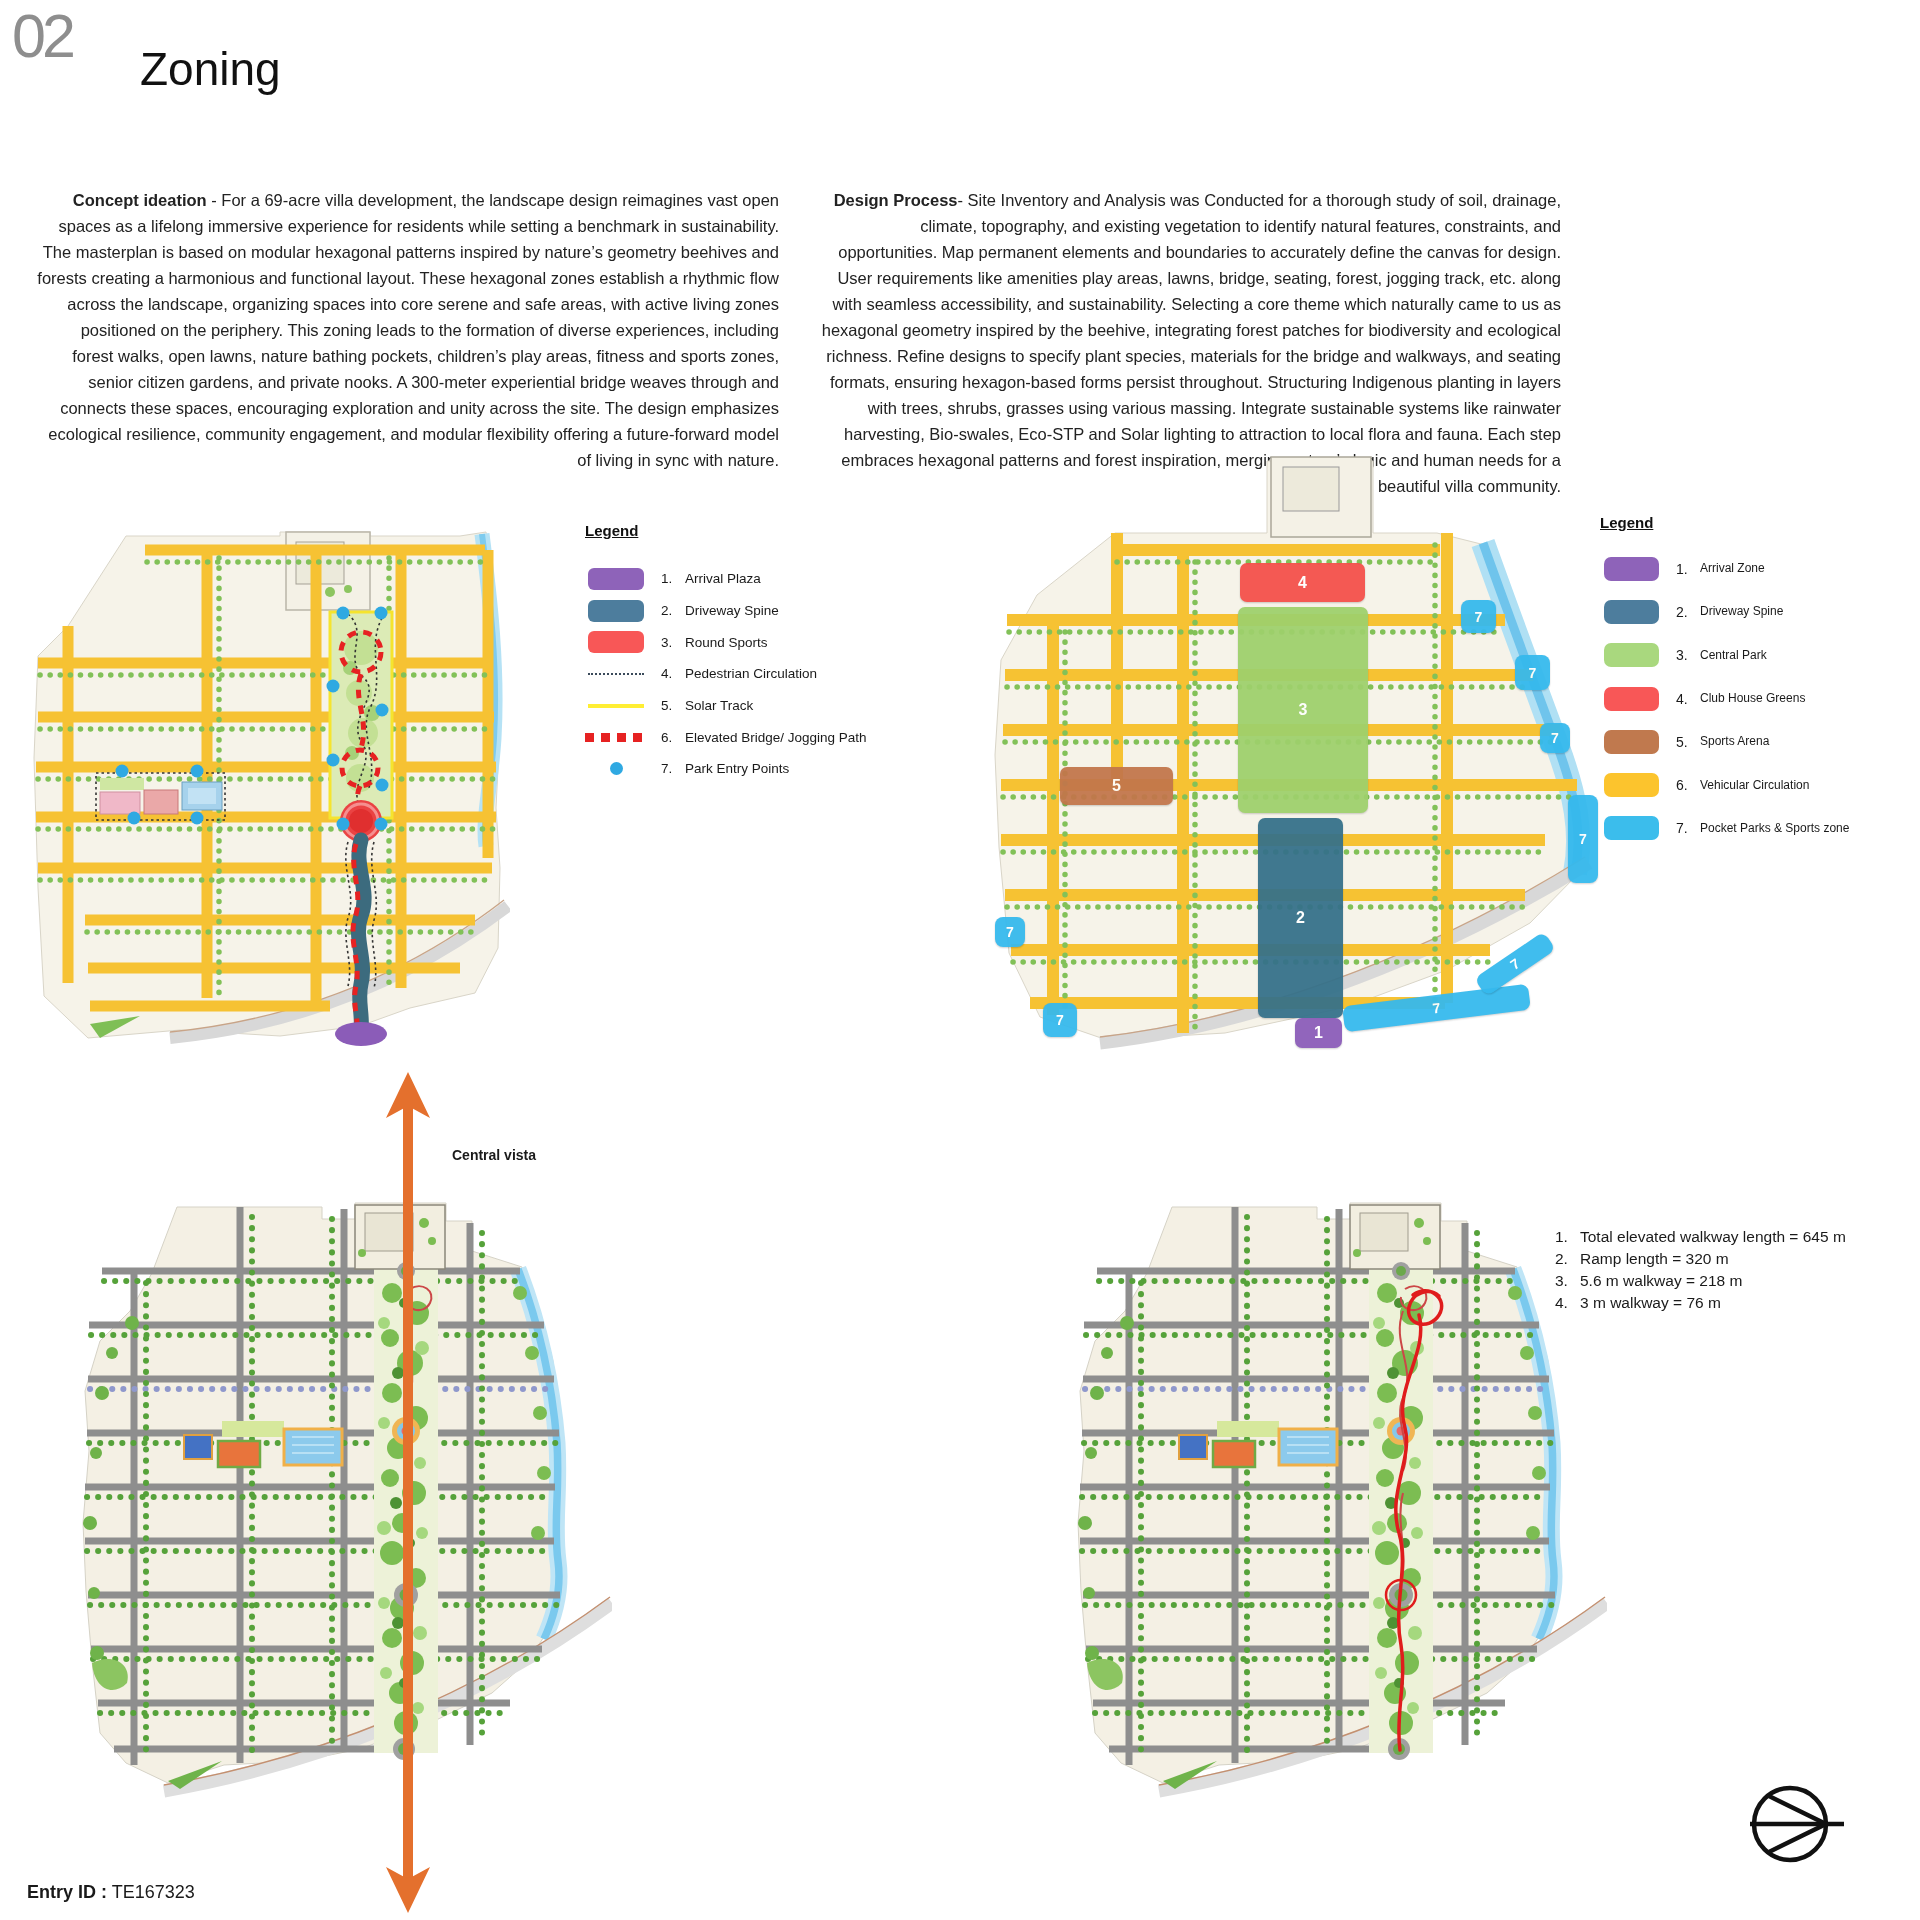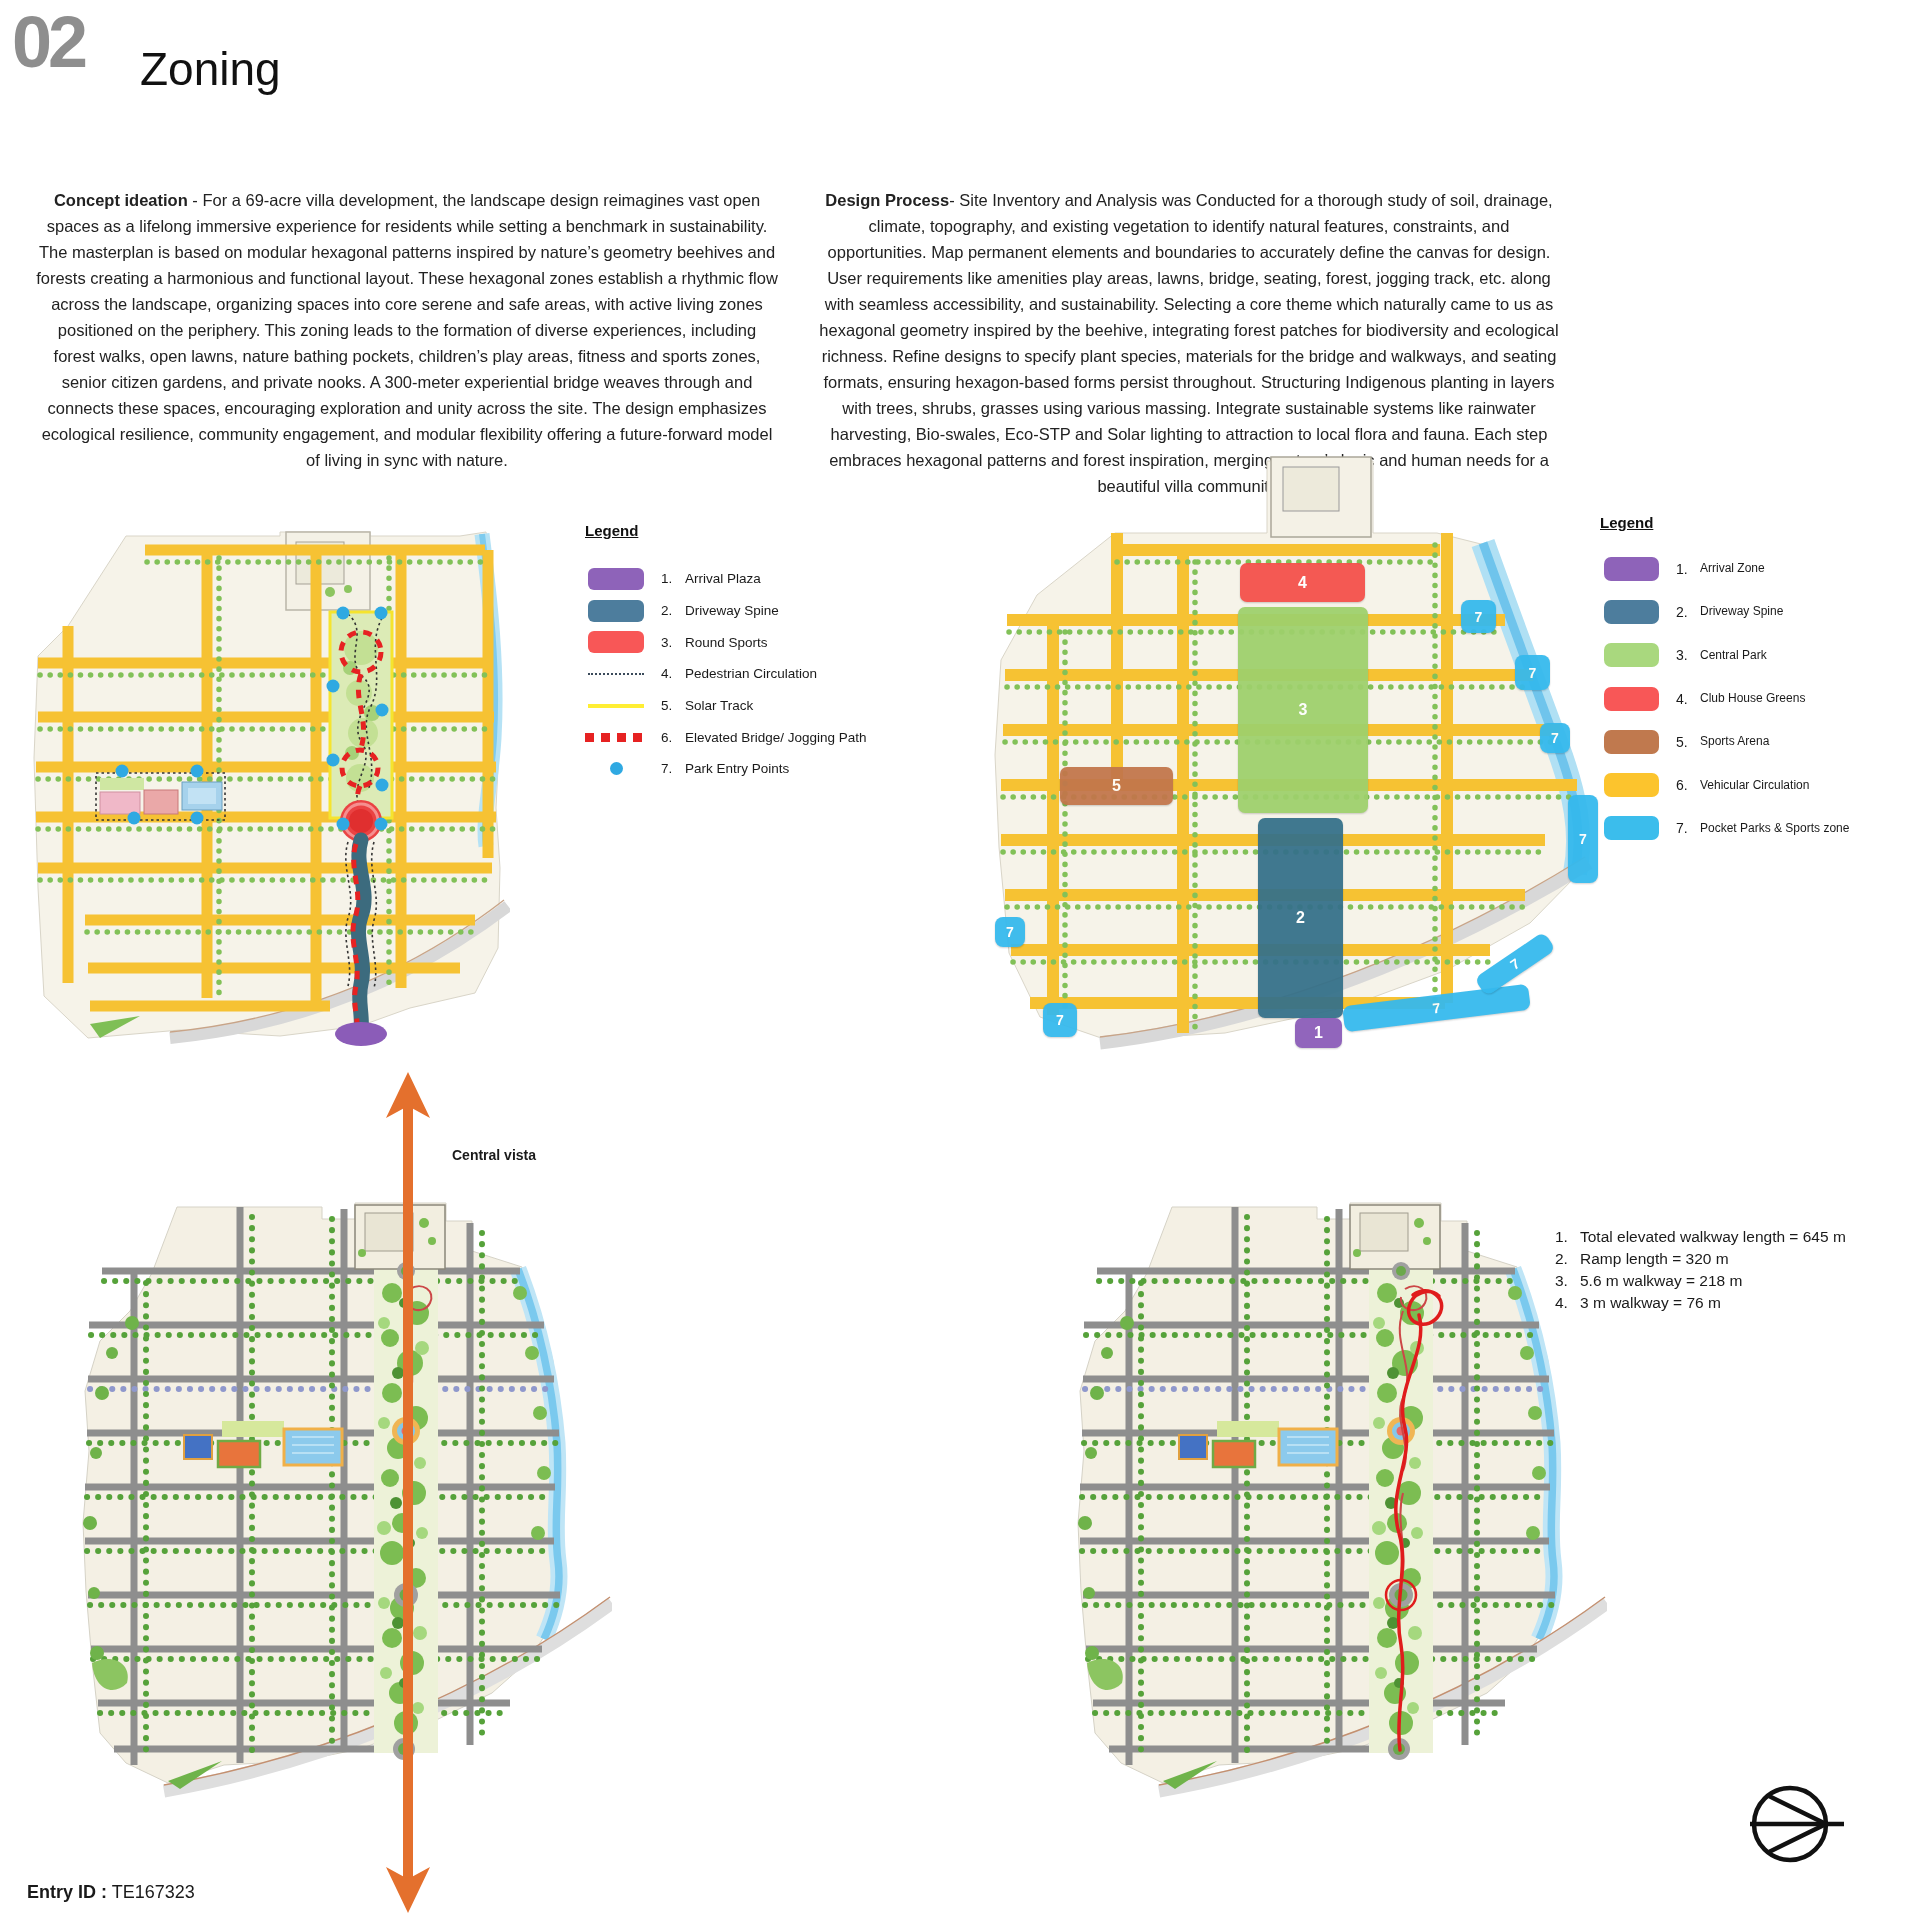--- a/index.html
+++ b/index.html
@@ -1,25 +1,25 @@
 <!DOCTYPE html>
 <html><head>
 <meta charset="utf-8">
 <style>
   html,body{margin:0;padding:0}
   body{width:1920px;height:1920px;position:relative;background:#fff;overflow:hidden;
        font-family:"Liberation Sans", sans-serif;color:#1a1a1a}
   .abs{position:absolute}
 
   
-  .page-num{left:12px;top:6px;font-size:72px;font-weight:700;color:#8e8e8e;letter-spacing:-4px;line-height:1}
+  .page-num{left:12px;top:6px;font-size:61px;font-weight:400;color:#8e8e8e;letter-spacing:-4px;line-height:1}
   .page-title{left:140px;top:42px;font-size:46px;font-weight:400;color:#111}
 
   
-  .intro{top:170px;width:744px;font-size:16.5px;line-height:26px;color:#222;text-align:center}
+  .intro{top:170px;width:744px;font-size:16.5px;line-height:26px;color:#222;text-align:right}
   .intro b{font-weight:700}
   .intro-left{left:35px}
   .intro-right{left:817px}
 
   
   .legend{width:330px}
   .legend-title{font-size:15px;font-weight:700;text-decoration:underline;color:#111}
   .lg-row{display:flex;align-items:center}
   .lg1 .lg-row{height:31.7px}
   .lg2 .lg-row{min-height:43.3px;align-items:center}

